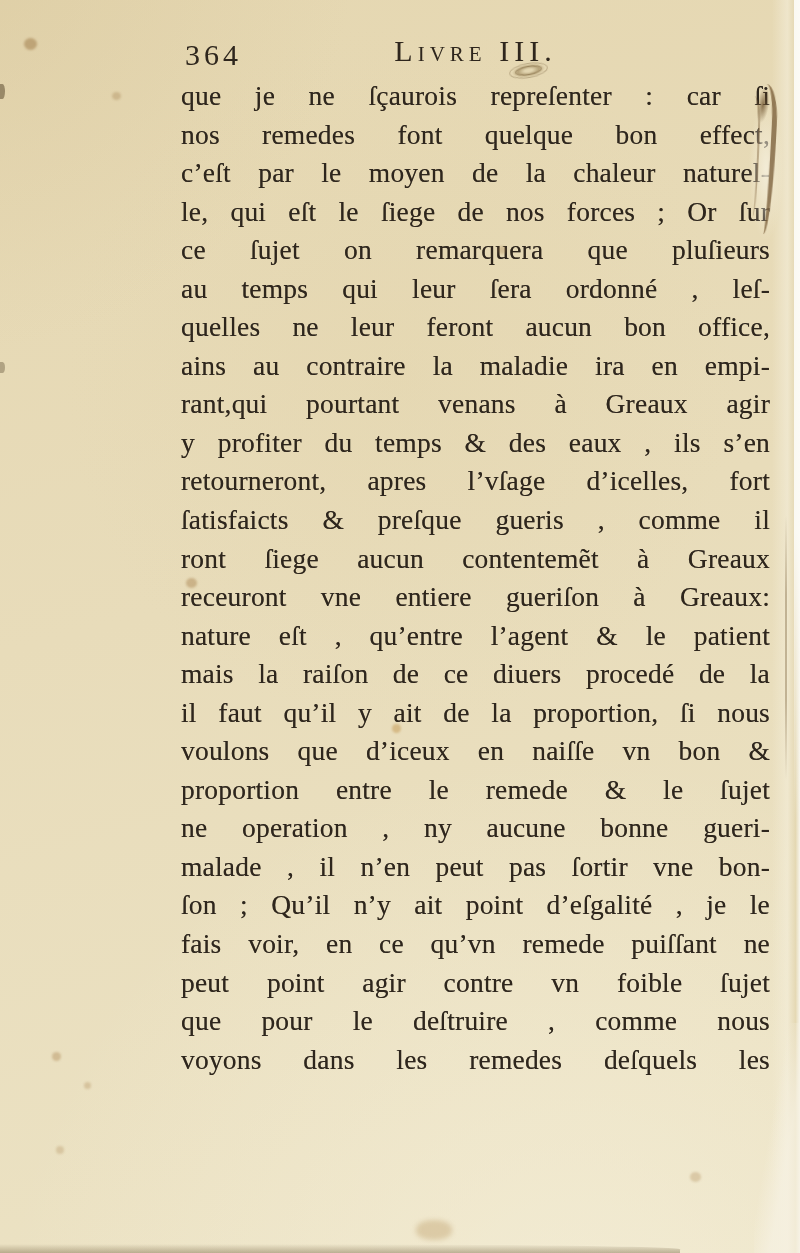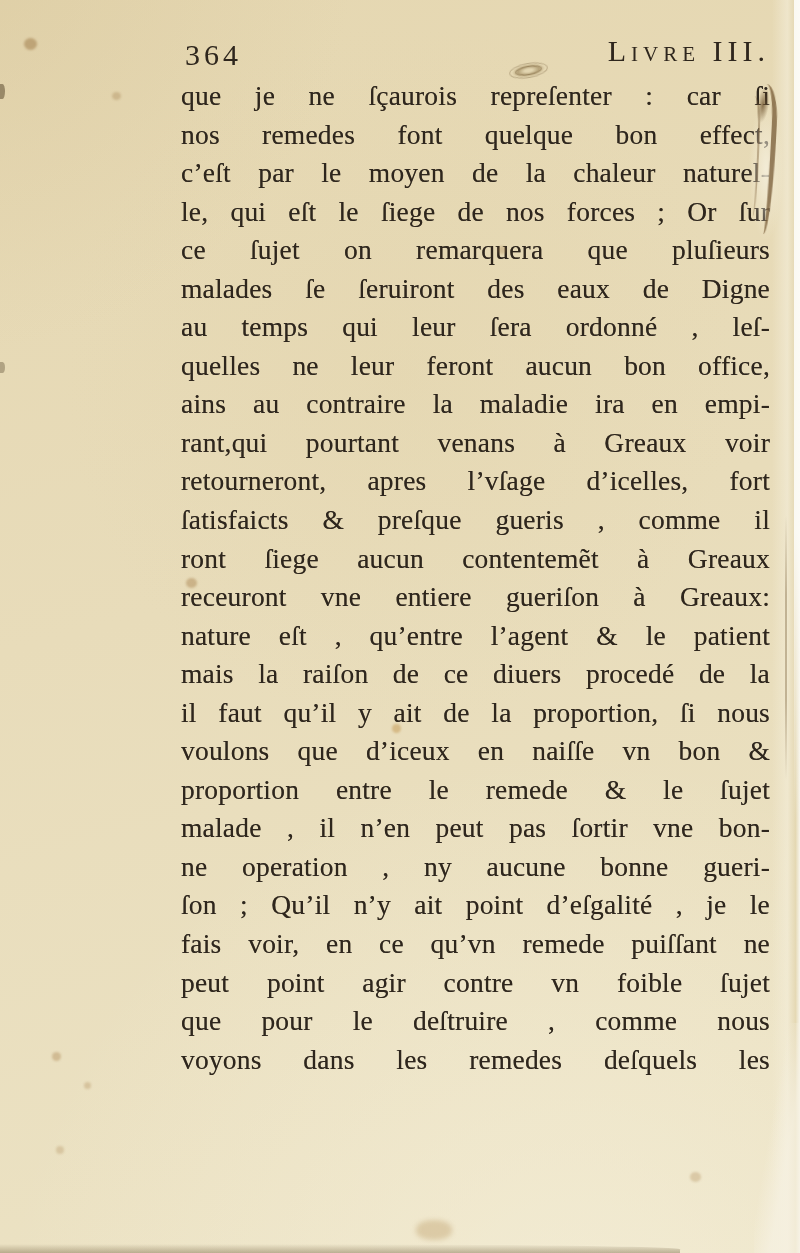--- a/index.html
+++ b/index.html
@@ -22,21 +22,21 @@
       linear-gradient(166deg,#e5d7b1 0%,#e8dcba 45%,#ece3c5 100%);
   }
 
   
   .header{position:absolute;left:181px;top:34px;width:589px;height:40px;}
   .page-number{
     position:absolute;left:4px;top:4px;
     font-size:30px;letter-spacing:4px;font-family:Liberation Serif, serif;
   }
   .header-title{
-    position:absolute;left:0;right:0;top:0;text-align:right;
+    position:absolute;left:0;right:0;top:0;text-align:center;
     font-size:30px;font-variant:small-caps;letter-spacing:5px;
   }
 
   
   .body-text{position:absolute;left:181px;top:77px;width:589px;}
   .text-line{
     font-size:27.5px;line-height:38.55px;height:38.55px;overflow:hidden;
     text-align:justify;text-align-last:justify;
     letter-spacing:.2px;
     text-shadow:0 0 .6px rgba(46,38,29,.55);
@@ -128,36 +128,36 @@
   </div>
 
   <div class="ink-smudge"></div>
 
   <div class="body-text">
       <div class="text-line">que je ne ſçaurois repreſenter : car ſi</div>
       <div class="text-line">nos remedes font quelque bon effect,</div>
       <div class="text-line">c’eſt par le moyen de la chaleur naturel-</div>
       <div class="text-line">le, qui eſt le ſiege de nos forces ; Or ſur</div>
       <div class="text-line">ce ſujet on remarquera que pluſieurs</div>
-      <div class="text-line">malades ſe ſeruiront des eaux de Digne</div>
       <div class="text-line">au temps qui leur ſera ordonné , leſ-</div>
       <div class="text-line">quelles ne leur feront aucun bon office,</div>
       <div class="text-line">ains au contraire la maladie ira en empi-</div>
-      <div class="text-line">rant,qui pourtant venans à Greaux voir</div>
+      <div class="text-line">rant,qui pourtant venans à Greaux agir</div>
+      <div class="text-line">y profiter du temps &amp; des eaux , ils s’en</div>
       <div class="text-line">retourneront, apres l’vſage d’icelles, fort</div>
       <div class="text-line">ſatisfaicts &amp; preſque gueris , comme il</div>
       <div class="text-line">ront ſiege aucun contentemẽt à Greaux</div>
       <div class="text-line">receuront vne entiere gueriſon à Greaux:</div>
       <div class="text-line">nature eſt , qu’entre l’agent &amp; le patient</div>
       <div class="text-line">mais la raiſon de ce diuers procedé de la</div>
       <div class="text-line">il faut qu’il y ait de la proportion, ſi nous</div>
       <div class="text-line">voulons que d’iceux en naiſſe vn bon &amp;</div>
       <div class="text-line">proportion entre le remede &amp; le ſujet</div>
+      <div class="text-line">ne operation , ny aucune bonne gueri-</div>
       <div class="text-line">malade , il n’en peut pas ſortir vne bon-</div>
-      <div class="text-line">ne operation , ny aucune bonne gueri-</div>
       <div class="text-line">ſon ; Qu’il n’y ait point d’eſgalité , je le</div>
       <div class="text-line">fais voir, en ce qu’vn remede puiſſant ne</div>
       <div class="text-line">peut point agir contre vn foible ſujet</div>
       <div class="text-line">que pour le deſtruire , comme nous</div>
       <div class="text-line">voyons dans les remedes deſquels les</div>
     </div>
 
   <div class="stain s1"></div>
   <div class="stain s2"></div>
   <div class="stain s3"></div>

